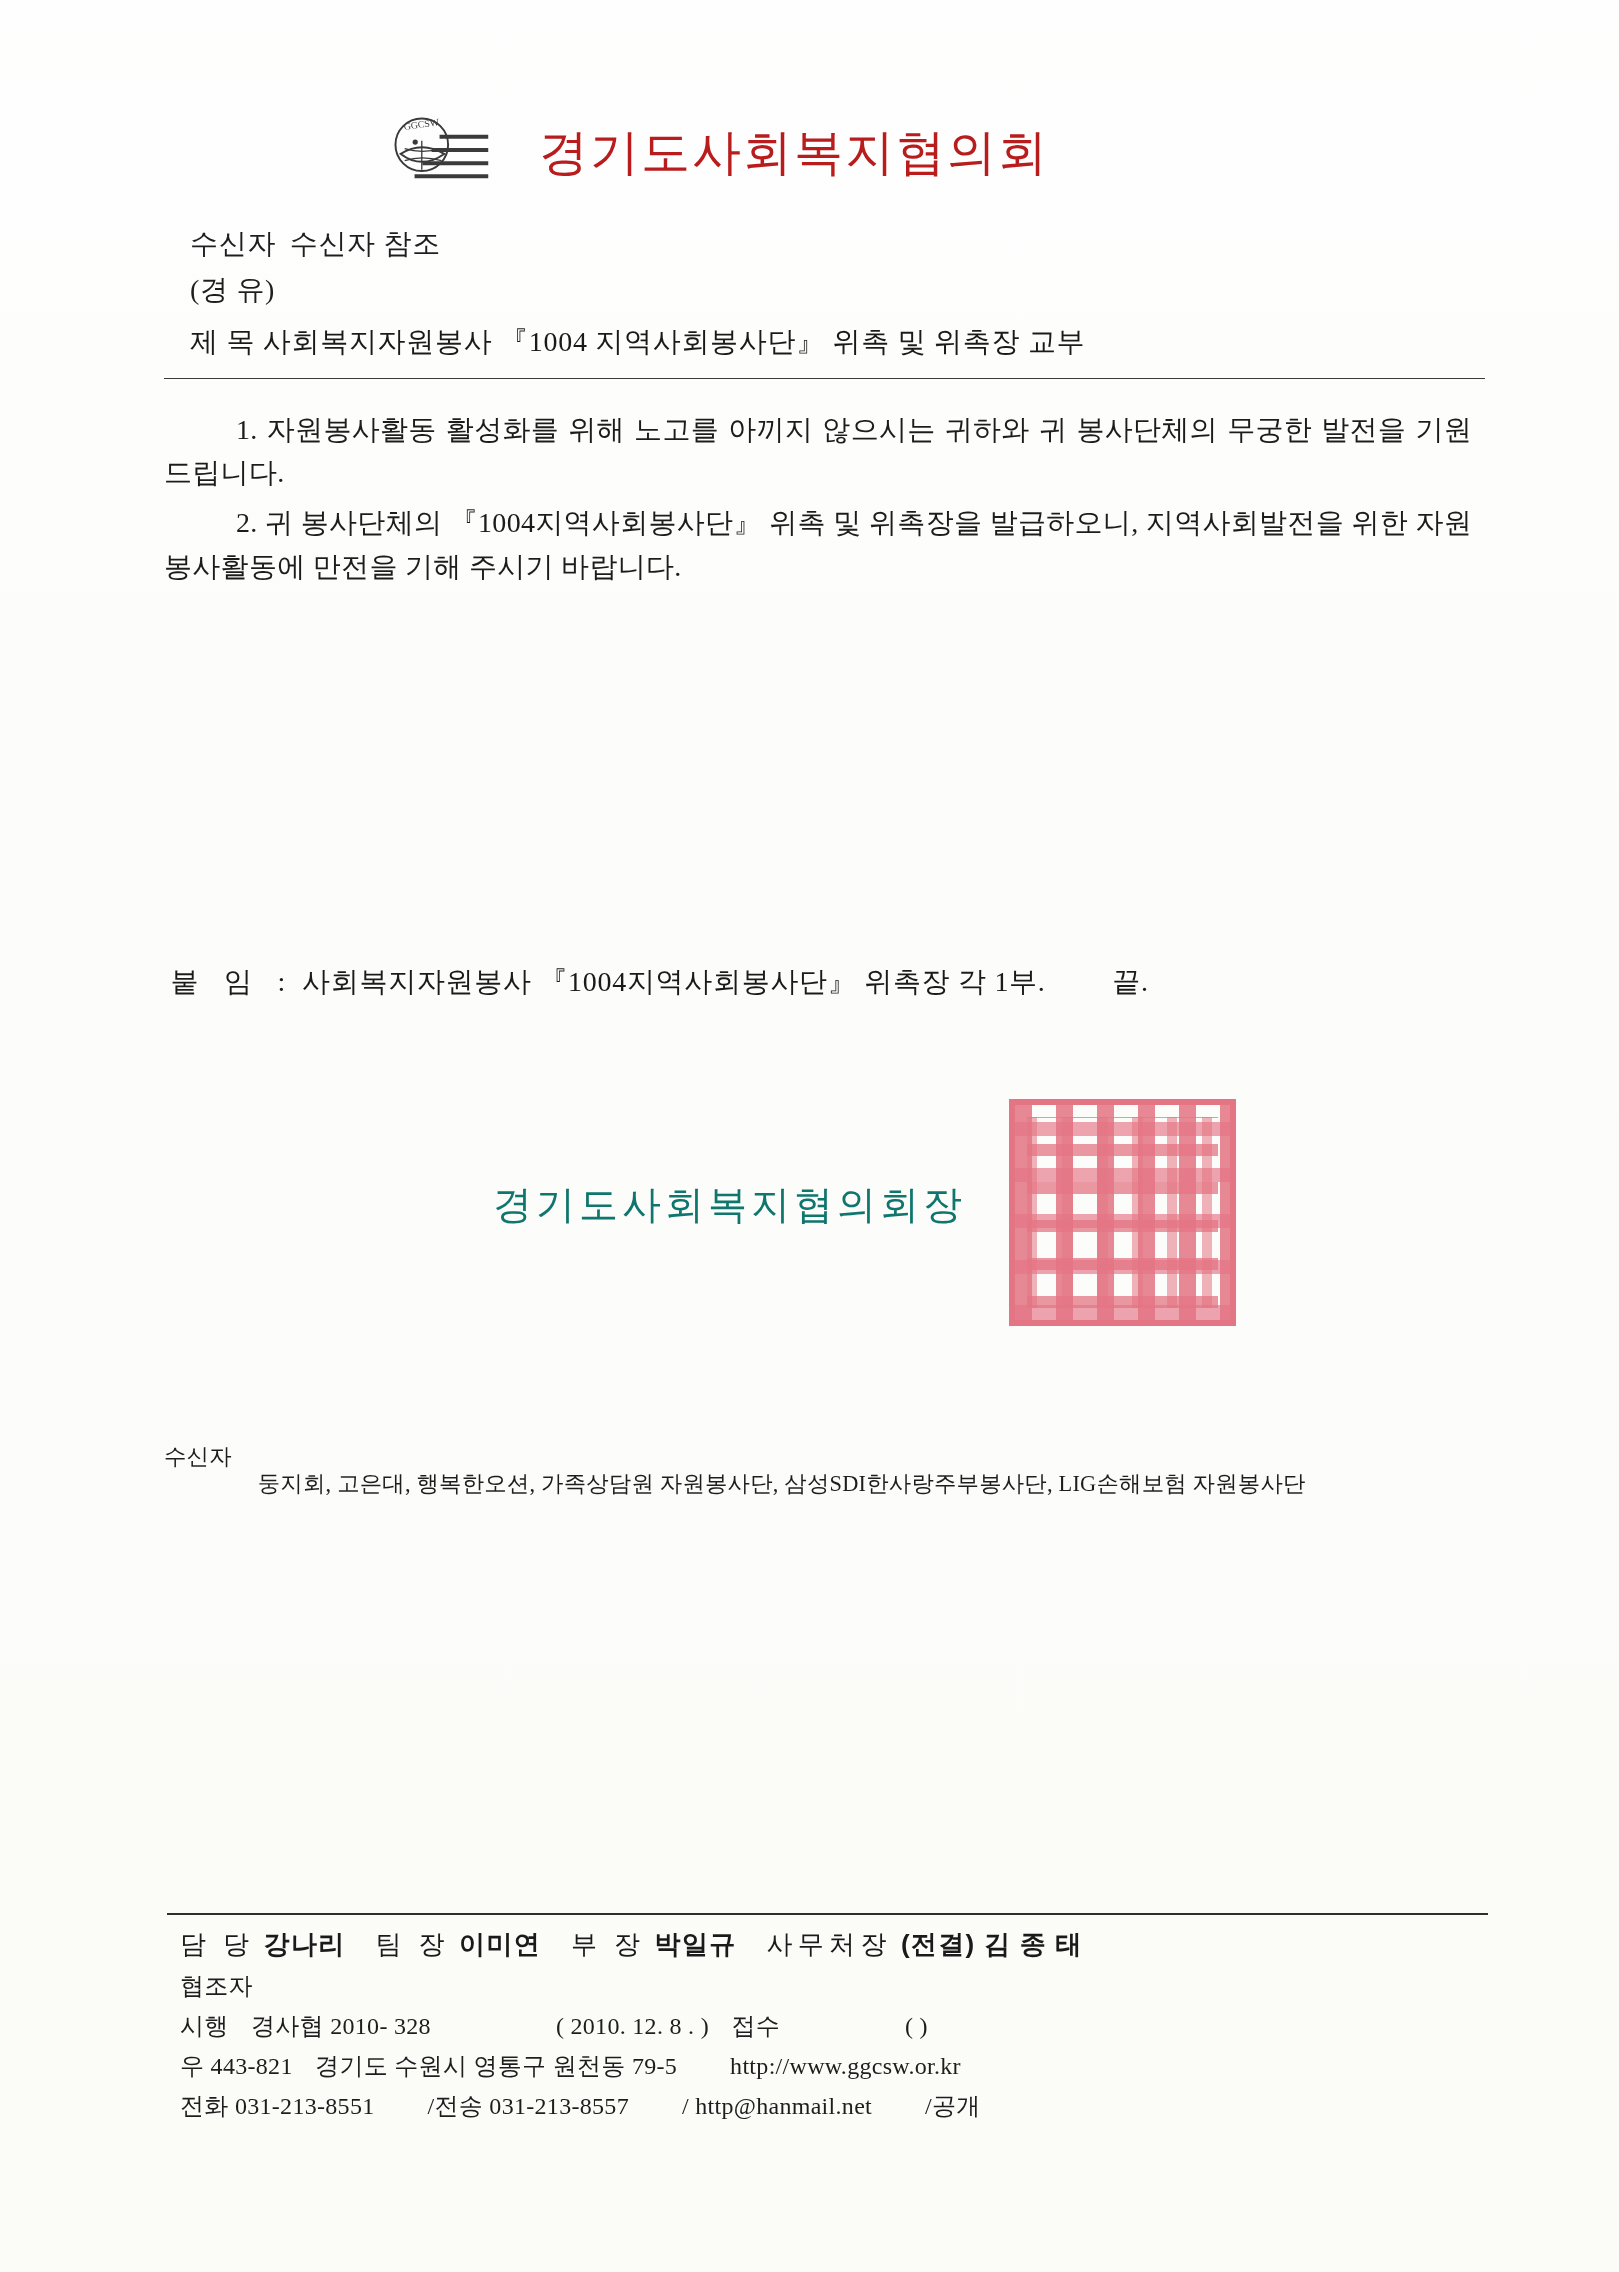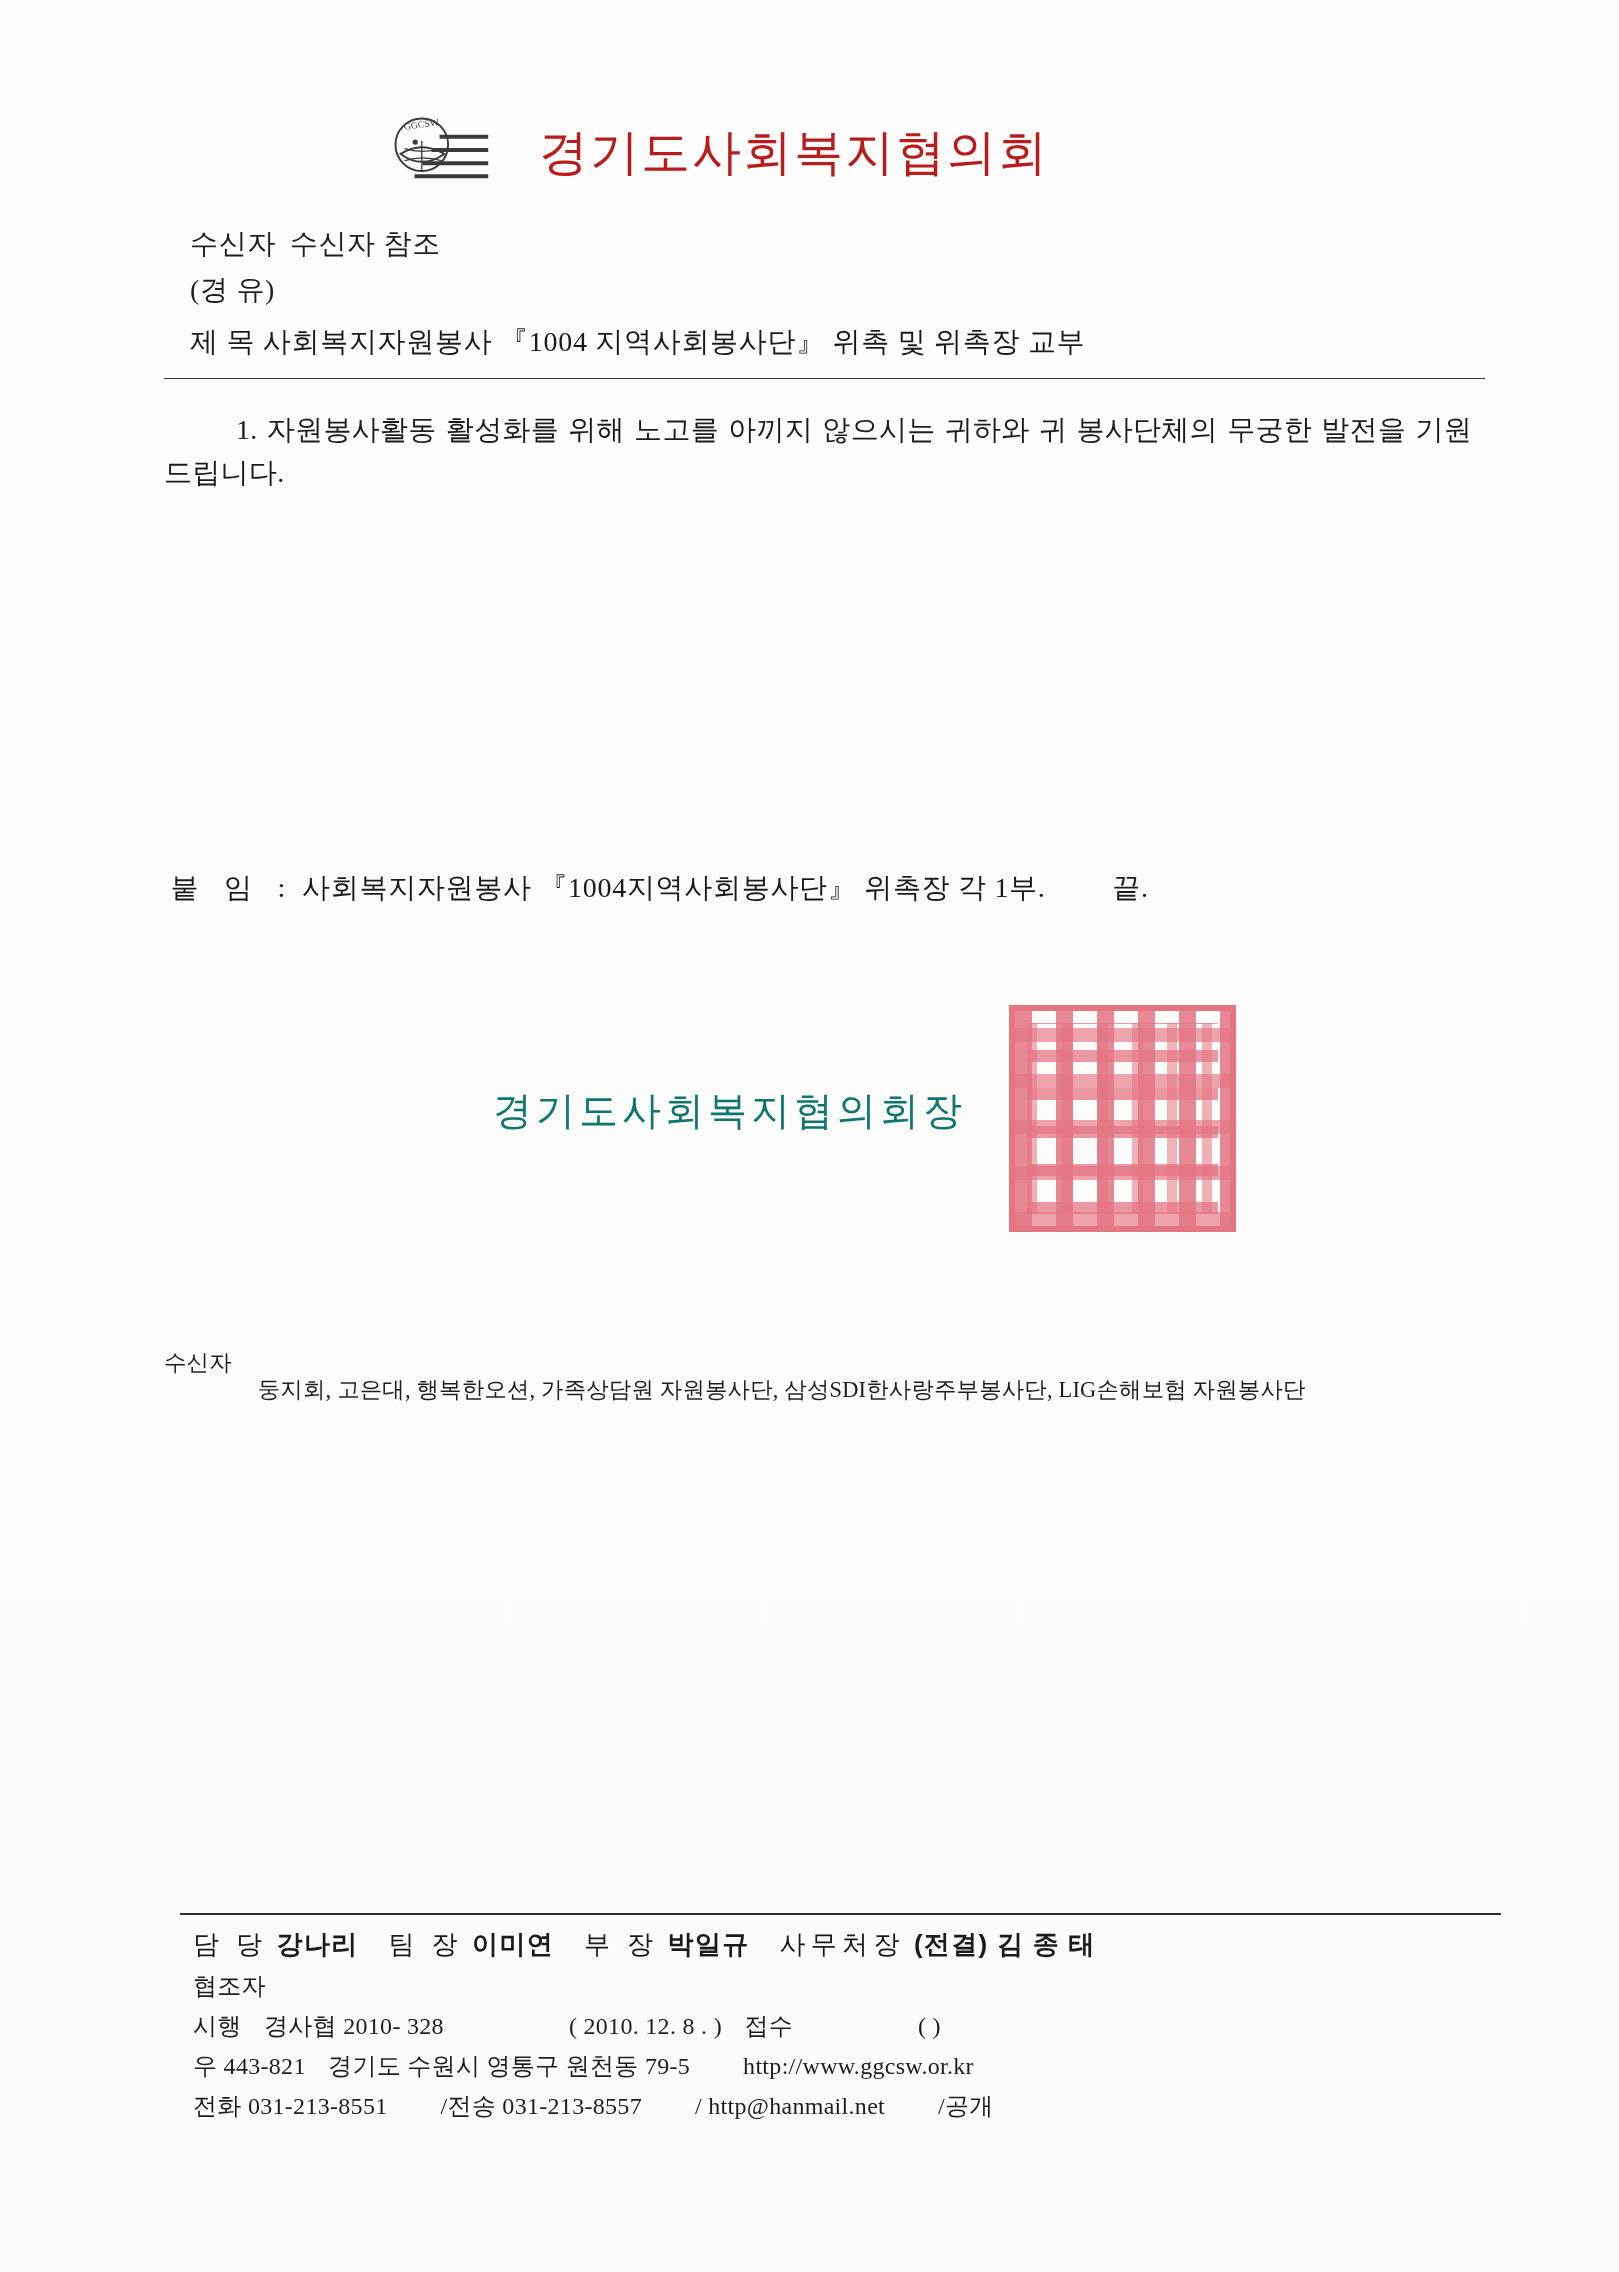--- a/index.html
+++ b/index.html
@@ -154,21 +154,21 @@
     color: #1d1d1d;
     display: flex;
     gap: 26px;
   }
   .recipients .r-label { white-space: nowrap; }
   .recipients .r-text { max-width: 1183px; margin-top: 27px; }
 
   
   .footer {
     position: absolute;
-    left: 16px;
+    left: 3px;
     bottom: 66px;
     width: 100%;
   }
   .footer-rule {
     border: 0;
     border-top: 2px solid #2e2e2e;
     margin: 0 0 12px 0;
   }
   .sign-row {
     font-size: 26px;
@@ -236,20 +236,21 @@
 
     <div class="subject-row">
       <span class="lbl-spaced">제 목</span>
       <span>사회복지자원봉사 『1004 지역사회봉사단』 위촉 및 위촉장 교부</span>
     </div>
 
     <hr class="rule">
 
     <div class="body-block">
       <p class="para">1. 자원봉사활동 활성화를 위해 노고를 아끼지 않으시는 귀하와 귀 봉사단체의 무궁한 발전을 기원드립니다.</p>
+      <p class="para">2. 귀 봉사단체의 『1004지역사회봉사단』 위촉 및 위촉장을 발급하오니, 지역사회발전을 위한 자원봉사활동에 만전을 기해 주시기 바랍니다.</p>
     </div>
 
     <div class="spacer-lg"></div>
 
     <div class="attach">
       <span class="sp">붙 임 :</span>
       <span>사회복지자원봉사 『1004지역사회봉사단』 위촉장 각 1부.</span>
       <span class="end">끝.</span>
     </div>
 

